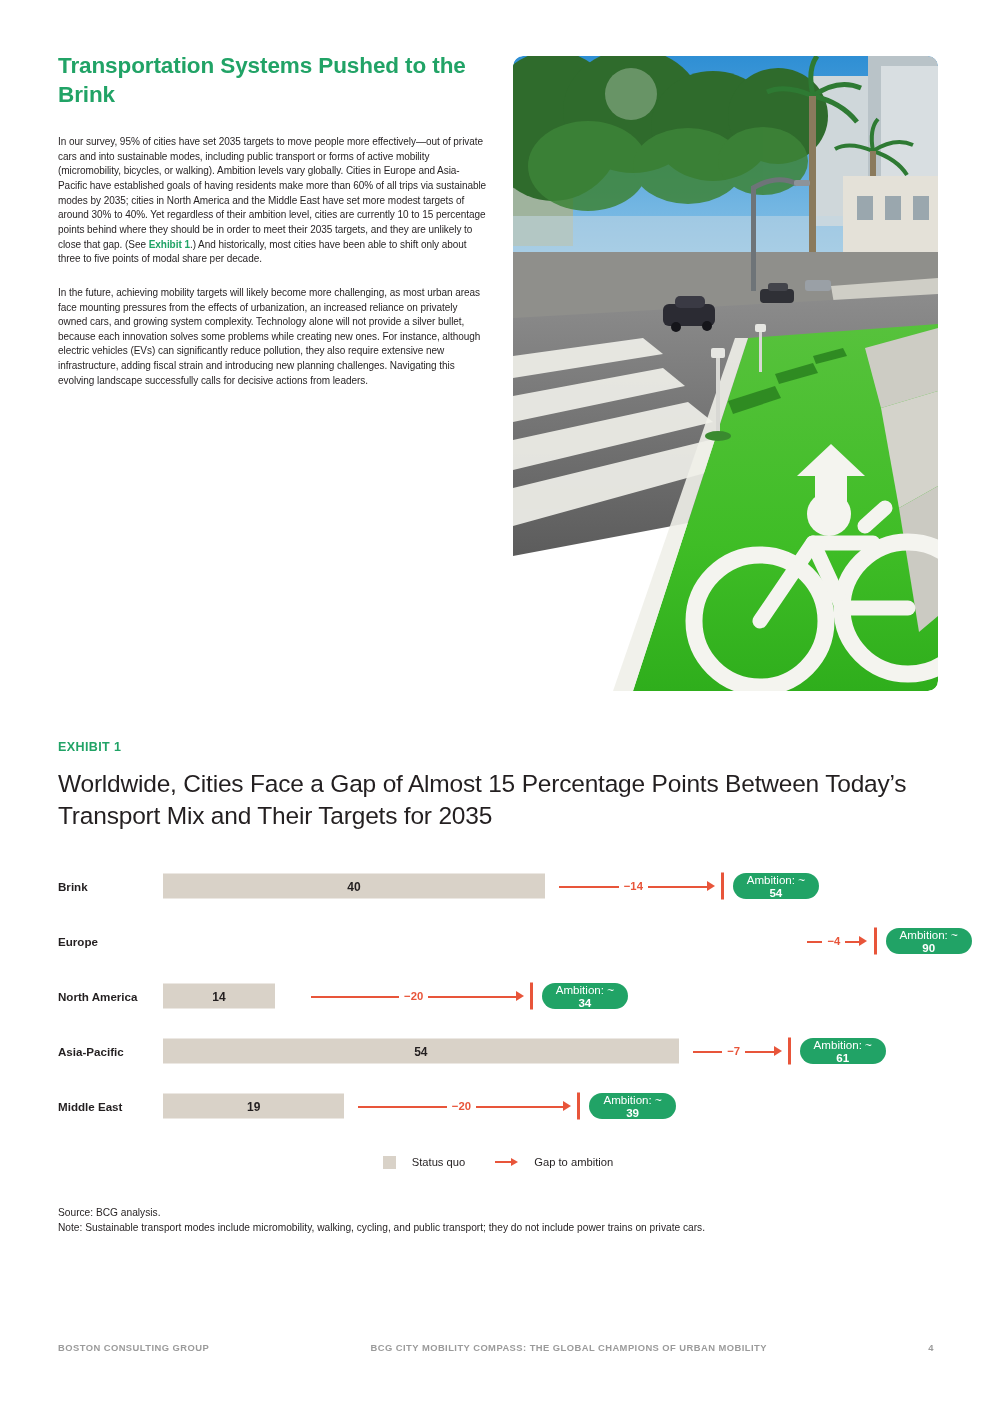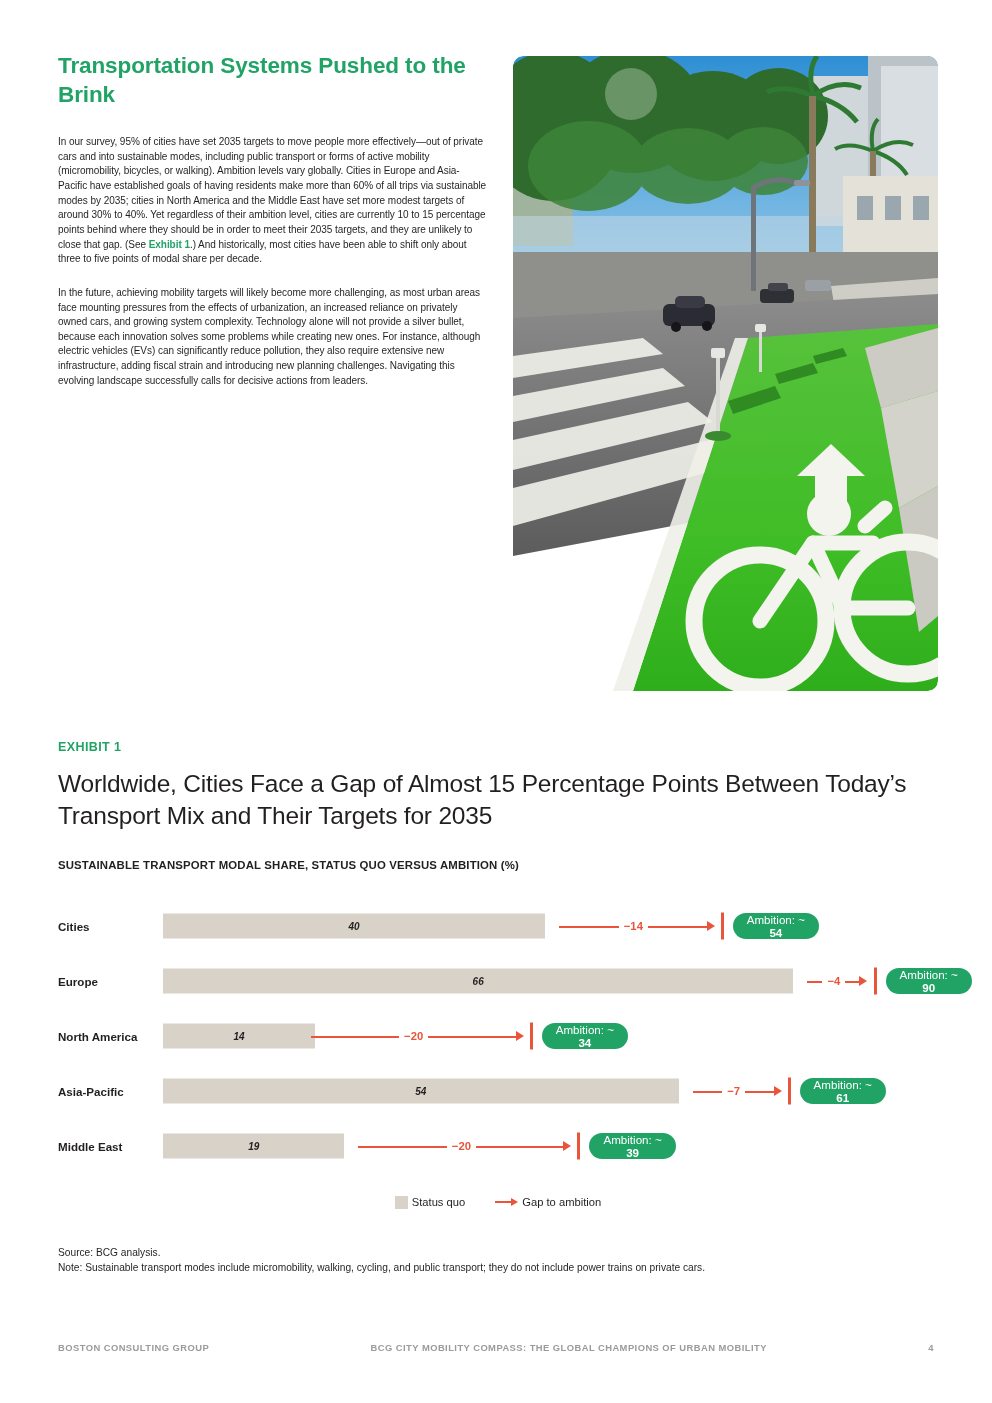--- a/index.html
+++ b/index.html
@@ -126,24 +126,23 @@
     top: 50%;
     transform: translateY(-50%);
     left: 0;
     height: 25px;
     background: #d9d2c8;
     display: flex;
     align-items: center;
     justify-content: center;
   }
   .bar-value {
-    font-size: 10px;
-    font-weight: bold;
-    color: #231f20;
-    font-style: italic;
+    font-size: 12px;
+    font-weight: bold;
+    color: #231f20;
   }
   .gap-wrap {
     position: absolute;
     top: 50%;
     transform: translateY(-50%);
     height: 22px;
     display: flex;
     align-items: center;
   }
   .gap-line {
@@ -208,21 +207,21 @@
 
   .legend {
     margin-top: 22px;
     display: flex;
     justify-content: center;
     align-items: center;
     gap: 30px;
     font-size: 11.2px;
     color: #231f20;
   }
-  .legend-item { display: flex; align-items: center; gap: 4px; }
+  .legend-item { display: flex; align-items: center; gap: 16px; }
   .legend-swatch {
     width: 13px; height: 13px; background: #d9d2c8; display: inline-block;
   }
   .legend-arrow { display: inline-flex; align-items: center; }
   .legend-arrow .ln { width: 16px; height: 1.8px; background: #e8553a; }
   .legend-arrow .hd {
     width: 0; height: 0;
     border-top: 4.5px solid transparent;
     border-bottom: 4.5px solid transparent;
     border-left: 7px solid #e8553a;
@@ -405,65 +404,61 @@
 
           <circle cx="118" cy="38" r="26" fill="#ffffff" opacity="0.28"></circle>
         </g>
       </svg>
     </div>
   </div>
 
   <div class="exhibit">
     <div class="exhibit-label">EXHIBIT 1</div>
     <h2 class="exhibit-title">Worldwide, Cities Face a Gap of Almost 15 Percentage Points Between Today’s Transport Mix and Their Targets for 2035</h2>
-    <div class="exhibit-subtitle">SUSTAINABLE TRANSPORT MODAL SHARE, STATUS QUO VERSUS AMBITION (%)</div>
 
     <div class="chart" id="chart">
         <div class="row">
-          <div class="row-label">Cities</div>
+          <div class="row-label">Brink</div>
           <div class="bar-area">
             <div class="bar" style="width: 382px;">
               <span class="bar-value">40</span>
             </div>
             <div class="gap-wrap" style="left: 396px; width: 155.7px;">
               <div class="gap-line">
                 <span class="gap-value">−14</span>
               </div>
               <div class="arrow-head"></div>
             </div>
             <div class="tick" style="left: 557.7px;"></div>
             <div class="pill" style="left: 569.7px;">
               <span>Ambition: ~</span>
               <b>54</b>
             </div>
           </div>
         </div>
         <div class="row">
           <div class="row-label">Europe</div>
           <div class="bar-area">
-            <div class="bar" style="width: 630.3px;">
-              <span class="bar-value">66</span>
-            </div>
             <div class="gap-wrap" style="left: 644.3px; width: 60.2px;">
               <div class="gap-line">
                 <span class="gap-value">−4</span>
               </div>
               <div class="arrow-head"></div>
             </div>
             <div class="tick" style="left: 710.5px;"></div>
             <div class="pill" style="left: 722.5px;">
               <span>Ambition: ~</span>
               <b>90</b>
             </div>
           </div>
         </div>
         <div class="row">
           <div class="row-label">North America</div>
           <div class="bar-area">
-            <div class="bar" style="width: 152px;">
+            <div class="bar" style="width: 112px;">
               <span class="bar-value">14</span>
             </div>
             <div class="gap-wrap" style="left: 147.7px; width: 213px;">
               <div class="gap-line">
                 <span class="gap-value">−20</span>
               </div>
               <div class="arrow-head"></div>
             </div>
             <div class="tick" style="left: 366.7px;"></div>
             <div class="pill" style="left: 378.7px;">

